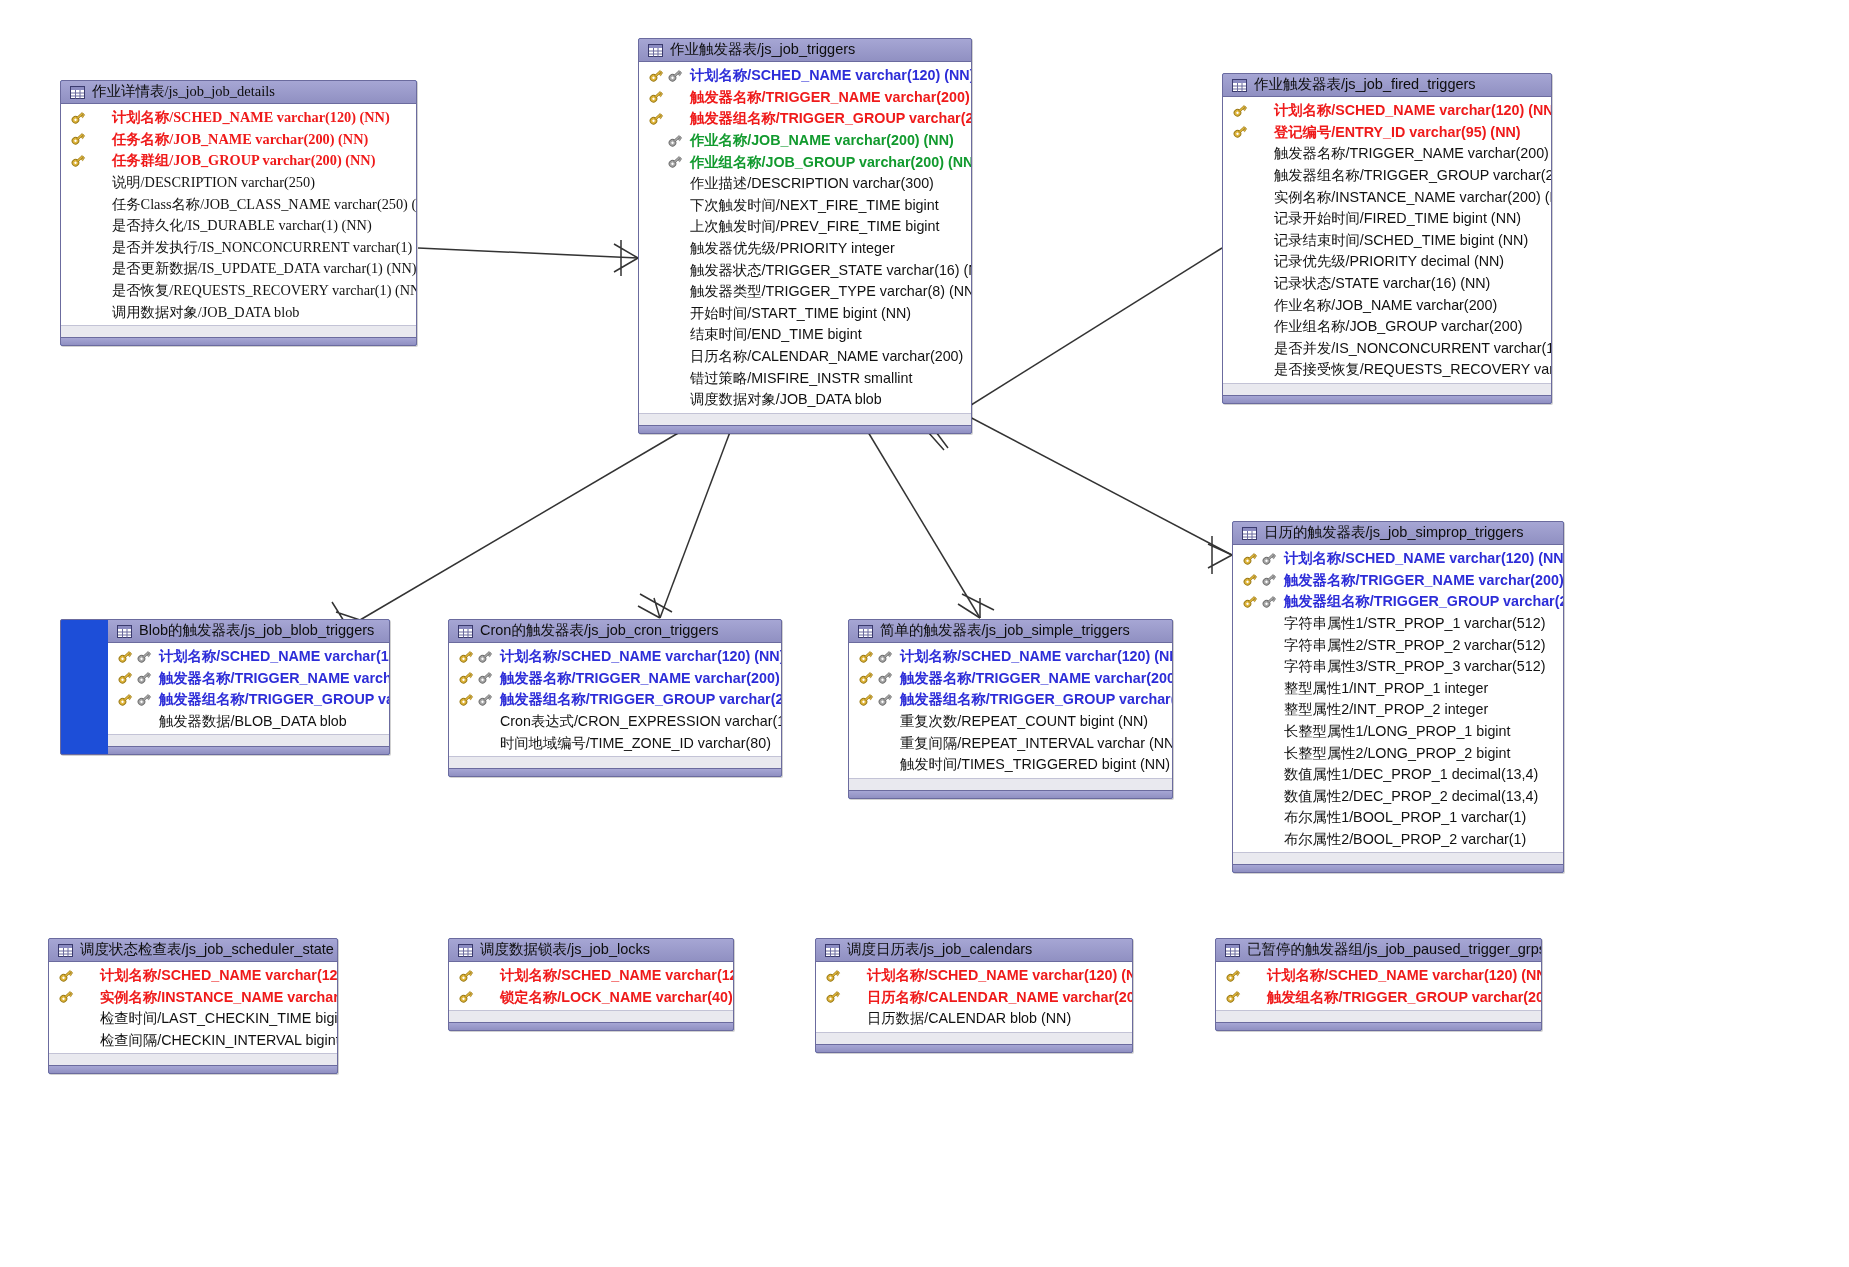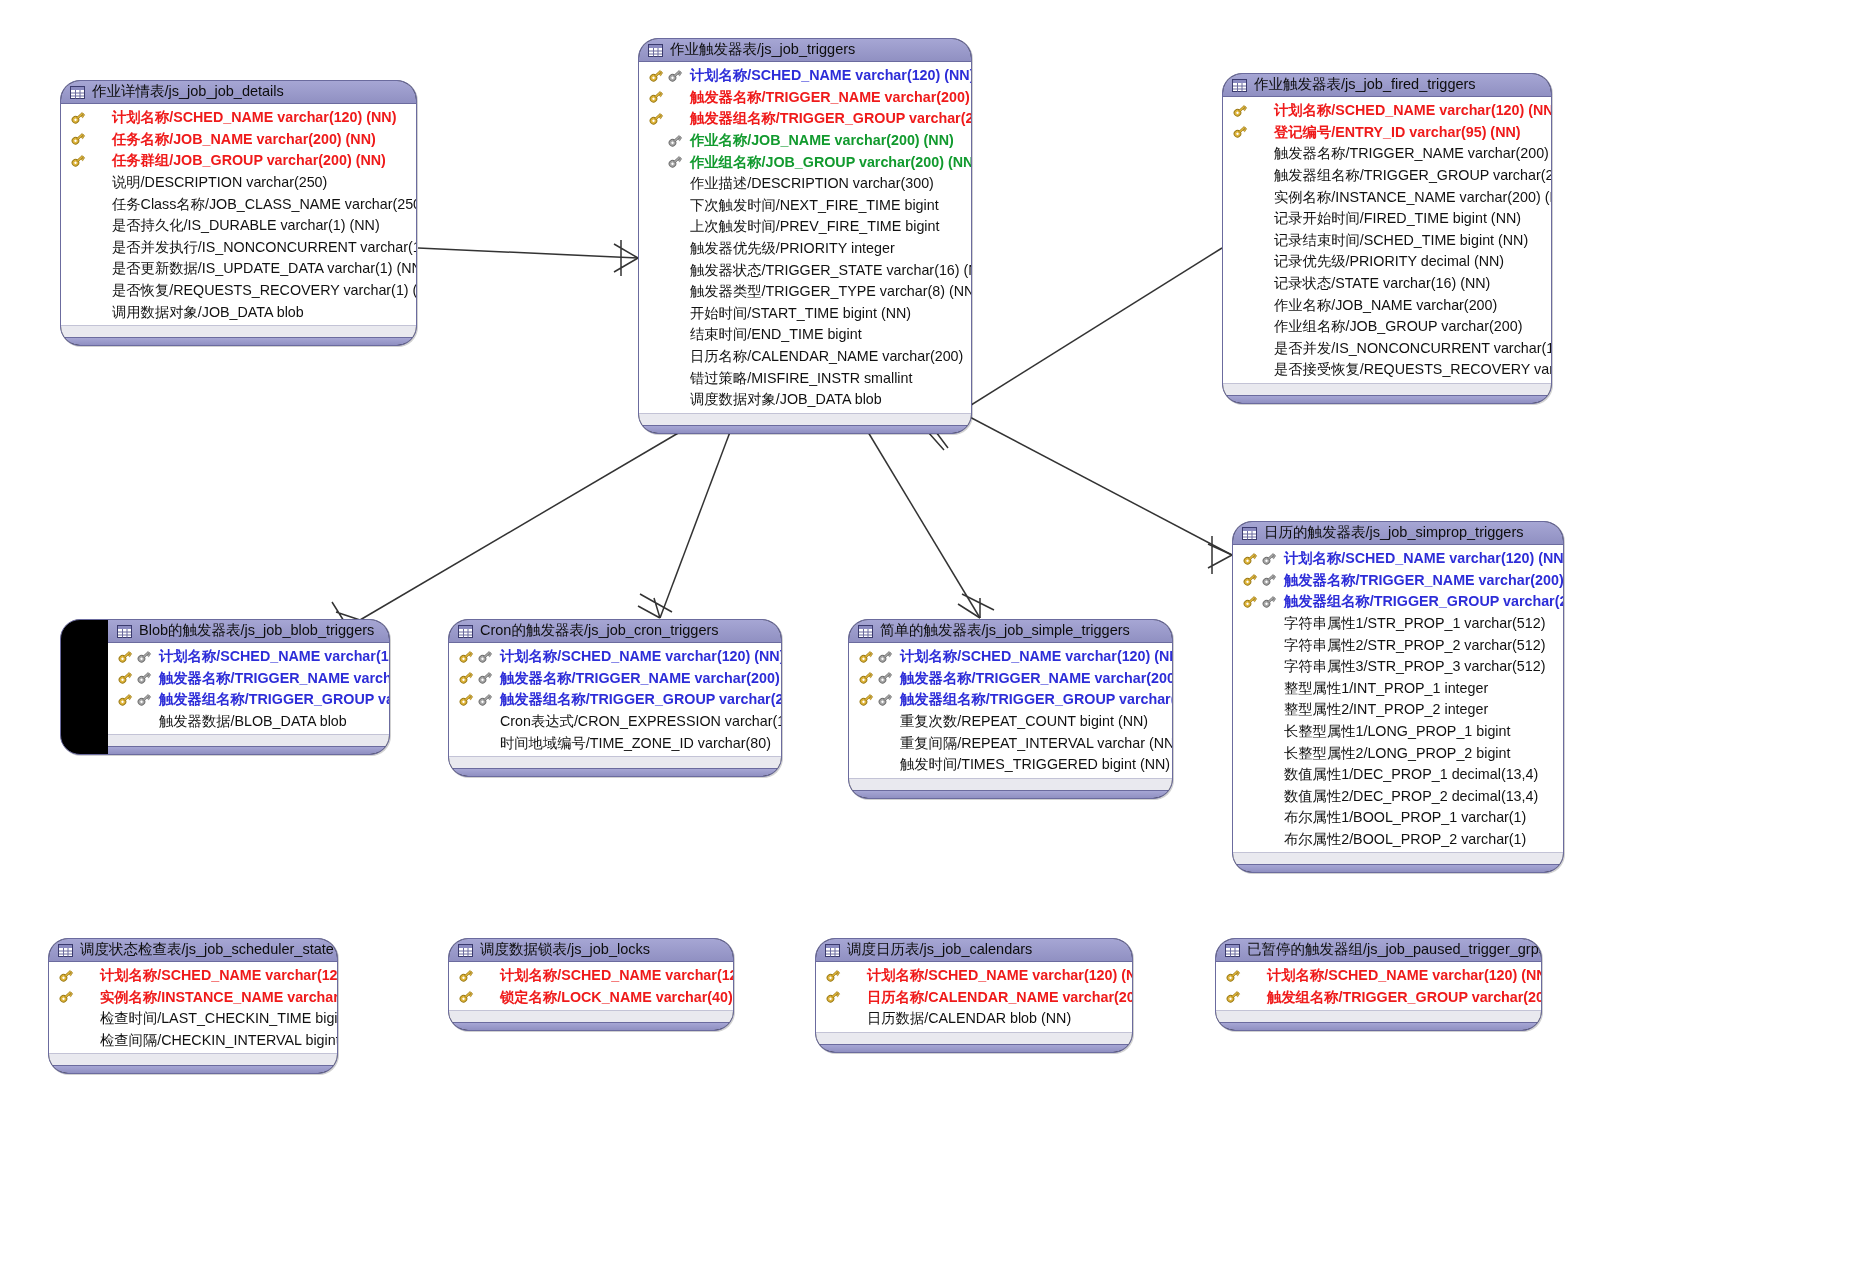--- a/index.html
+++ b/index.html
@@ -8,23 +8,23 @@
     width:1849px;height:1267px;position:relative;overflow:hidden;
   }
   #canvas{position:relative;width:1849px;height:1267px;}
 
   
   #links{position:absolute;left:0;top:0;width:1849px;height:1267px;pointer-events:none;}
 
   
   .entity{
     position:absolute;
-    background:#000000;
+    background:#1d4ed8;
     border:1px solid #6b6b9e;
-    border-radius:20px;
+    border-radius:2px;
     box-shadow:1px 1px 0 rgba(0,0,0,.18);
     box-sizing:border-box;
     overflow:hidden;
   }
   .ent-header{
     display:flex;align-items:center;gap:7px;
     background:#9a9acb;
     background:linear-gradient(#a6a6d4,#9090c2);
     border-bottom:1px solid #6b6b9e;
     padding:3px 8px 4px 9px;
@@ -82,21 +82,21 @@
       <path d="M 660,618 L 638,606 M 660,618 L 654,598 M 640,594 L 672,612"></path>
 
       <path d="M 868,432 L 980,618"></path>
       <path d="M 980,618 L 958,604 M 980,618 L 980,598 M 962,594 L 994,610"></path>
 
       <path d="M 945,404 L 1232,555"></path>
       <path d="M 1232,555 L 1208,544 M 1232,555 L 1208,568 M 1212,536 L 1212,574"></path>
     </g>
   </svg>
 
-<div class="entity" style="left: 60px; top: 80px; width: 357px;">
+<div class="entity" style="left: 60px; top: 80px; width: 357px; font-family: Liberation Serif, serif;">
       <div class="ent-header">
         <span class="tbl-ico"><svg width="15" height="13" viewBox="0 0 15 13">
             <rect x="0.5" y="0.5" width="14" height="12" fill="#ffffff" stroke="#3b3b6e"></rect>
             <rect x="1" y="1" width="13" height="3" fill="#8a8ac0"></rect>
             <line x1="1" y1="7" x2="14" y2="7" stroke="#6b6b9e"></line>
             <line x1="1" y1="10" x2="14" y2="10" stroke="#6b6b9e"></line>
             <line x1="5.5" y1="4" x2="5.5" y2="12.5" stroke="#6b6b9e"></line>
             <line x1="10" y1="4" x2="10" y2="12.5" stroke="#6b6b9e"></line>
           </svg></span>
         <span class="ent-title">作业详情表/js_job_job_details</span>

